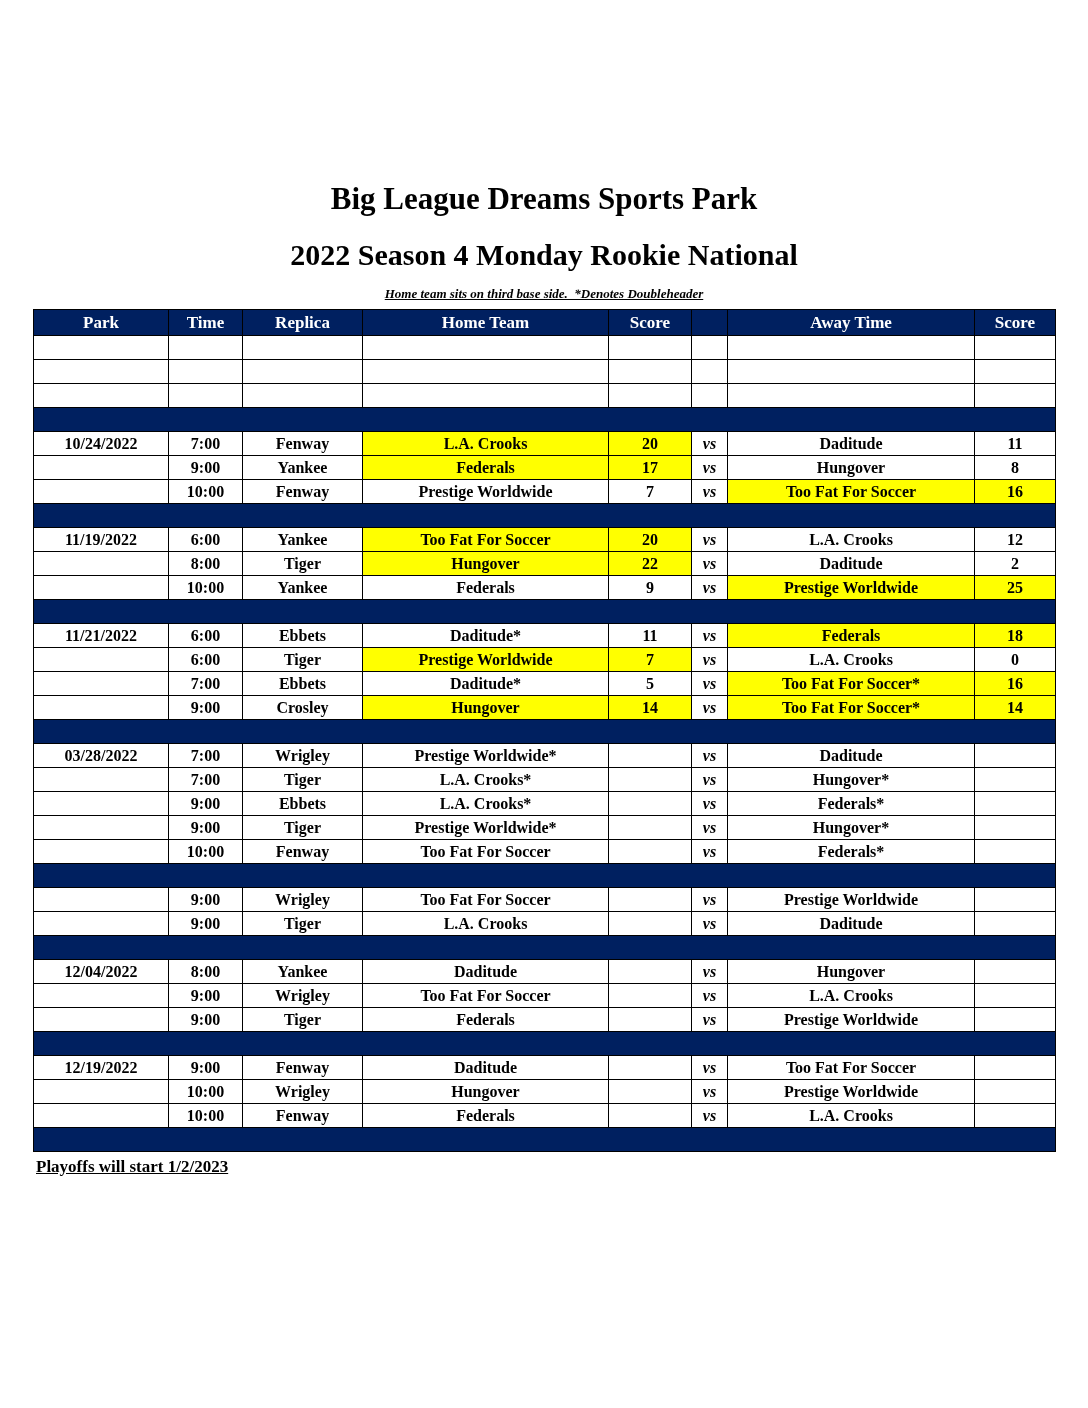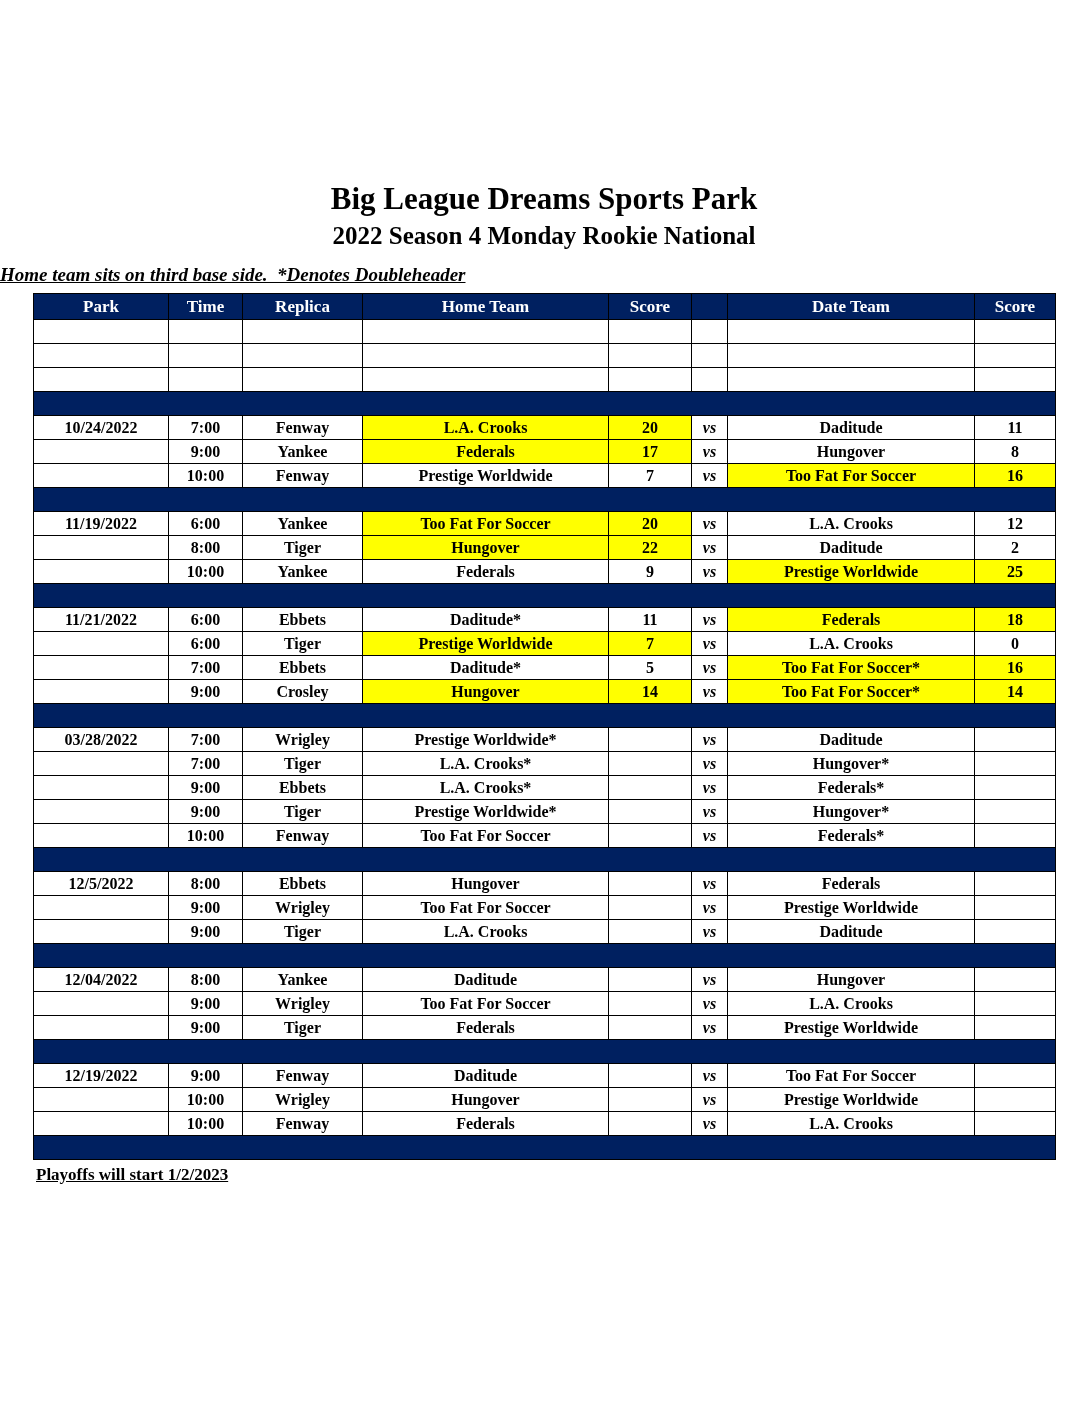--- a/index.html
+++ b/index.html
@@ -15,27 +15,28 @@
   .title{
     padding-top:182px;
     text-align:center;
     font-weight:bold;
     font-size:31px;
     line-height:1.1;
   }
   .subtitle{
     text-align:center;
     font-weight:bold;
-    font-size:25px;
-    margin-top:6px;
+    font-size:30px;
+    margin-top:22px;
   }
   .note{
+    text-align:center;
     font-weight:bold;
     font-style:italic;
-    font-size:19px;
+    font-size:13px;
     margin-top:14px;
     text-decoration:underline;
     white-space:pre;
   }
   table.schedule{
     border-collapse:collapse;
     table-layout:fixed;
     width:1022px;
     margin:7px 0 0 33px;
   }
@@ -91,21 +92,21 @@
         <col style="width:81px">
     </colgroup>
     <thead>
       <tr>
           <th>Park</th>
           <th>Time</th>
           <th>Replica</th>
           <th>Home Team</th>
           <th>Score</th>
           <th></th>
-          <th>Date Team</th>
+          <th>Away Time</th>
           <th>Score</th>
         </tr>
     </thead>
     <tbody>
         <tr>
           <td></td>
           <td></td>
           <td></td>
           <td></td>
           <td></td>
@@ -290,30 +291,20 @@
           <td>10:00</td>
           <td>Fenway</td>
           <td>Too Fat For Soccer</td>
           <td></td>
           <td class="vs">vs</td>
           <td>Federals*</td>
           <td></td>
         </tr>
         <tr>
           <td colspan="8" class="sep"></td>
-        </tr>
-        <tr>
-          <td>12/5/2022</td>
-          <td>8:00</td>
-          <td>Ebbets</td>
-          <td>Hungover</td>
-          <td></td>
-          <td class="vs">vs</td>
-          <td>Federals</td>
-          <td></td>
         </tr>
         <tr>
           <td></td>
           <td>9:00</td>
           <td>Wrigley</td>
           <td>Too Fat For Soccer</td>
           <td></td>
           <td class="vs">vs</td>
           <td>Prestige Worldwide</td>
           <td></td>

